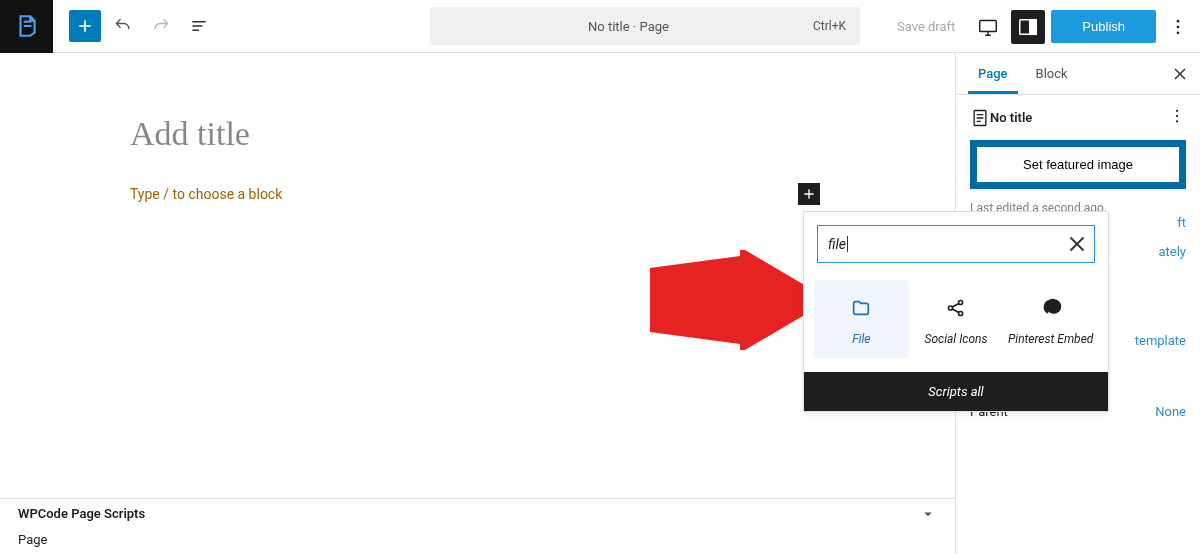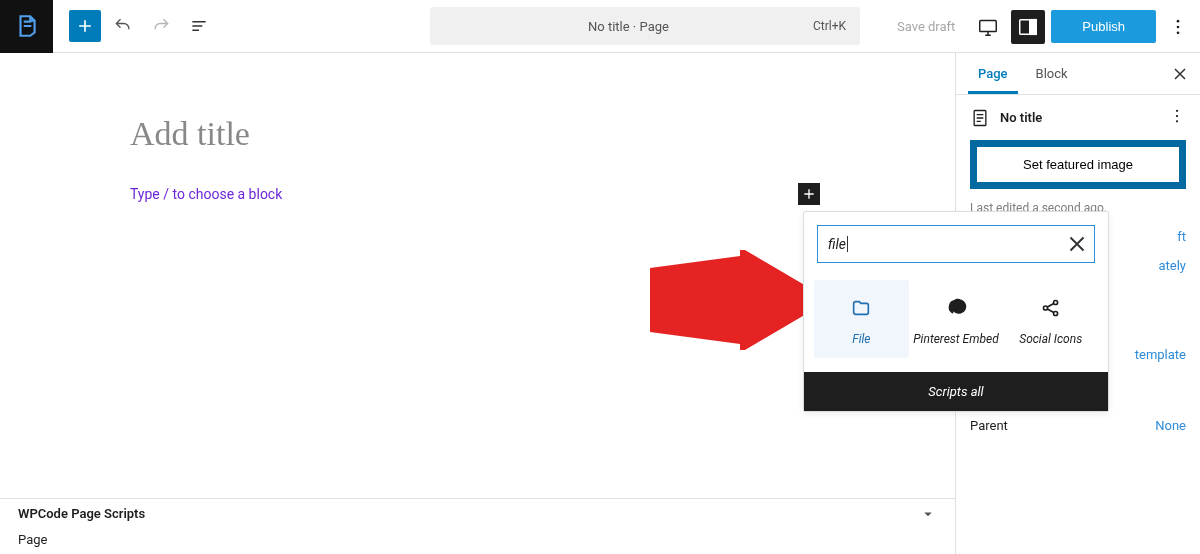--- a/index.html
+++ b/index.html
@@ -110,21 +110,21 @@
     font-family: Georgia, 'Times New Roman', serif;
   }
   .content-row {
     margin-top: 30px;
     display: flex;
     align-items: center;
     justify-content: space-between;
     padding-right: 135px;
   }
   .type-prompt {
-    color: #6d28d9;
+    color: #a16207;
     font-size: 14px;
   }
   .add-block-btn {
     width: 22px; height: 22px;
     background: #1e1e1e;
     display: flex; align-items: center; justify-content: center;
   }
   .add-block-btn svg { width: 16px; height: 16px; stroke: #fff; }
 
   
@@ -226,39 +226,38 @@
     position: absolute;
     right: 10px; top: 50%;
     transform: translateY(-50%);
     width: 20px; height: 20px;
     display: flex; align-items: center; justify-content: center;
     cursor: pointer;
   }
   .side-body { padding: 12px 14px; }
   .doc-summary {
     display: flex; align-items: center;
-    gap: 10px;
     margin-bottom: 12px;
   }
   .doc-summary .dicon {
     width: 20px; height: 20px;
     display: flex; align-items: center; justify-content: center;
   }
   .doc-summary .dtitle { font-weight: 600; flex: 1; }
   .feat-btn {
     display: block;
     width: 100%;
     border: 7px solid #0369a1;
     background: #fff;
     padding: 10px;
     text-align: center;
     font-size: 13px;
     margin-bottom: 12px;
   }
-  .last-edited { color: #808080; font-size: 12px; margin-bottom: 14px; }
+  .last-edited { color: #808080; font-size: 12px; }
   .peek-link {
     color: #2f8cd8;
     text-align: right;
     display: block;
     font-size: 13px;
     margin-bottom: 14px;
     margin-left: 150px;
     overflow: hidden;
     white-space: nowrap;
   }
@@ -395,39 +394,39 @@
     </span>
   </div>
   <div class="inserter-grid">
     <div class="block-opt active">
       <div class="bicon">
           <svg viewBox="0 0 24 24" fill="none" stroke="#1f6fb2" stroke-width="1.8">
             <path d="M4 7 a2 2 0 0 1 2 -2 h4 l2 2 h6 a2 2 0 0 1 2 2 v8 a2 2 0 0 1 -2 2 h-12 a2 2 0 0 1 -2 -2 z"></path>
           </svg>
         </div>
       <div class="blabel">File</div>
-    </div>
-    <div class="block-opt">
-      <div class="bicon">
-          <svg viewBox="0 0 24 24" fill="#1e1e1e">
-            <path d="M12 3 a8 8 0 0 0 -3 15.4 c0 -1 0 -2 .3 -3 l1.5 -6 s-.4 -.8 -.4 -2 c0 -1.8 1 -3 2.3 -3 1 0 1.6 .8 1.6 1.8 0 1 -.7 2.6 -1 4 -.3 1.2 .6 2.2 1.8 2.2 2.2 0 3.7 -2.8 3.7 -6 0 -2.6 -1.8 -4.5 -5 -4.5 -3.6 0 -5.8 2.6 -5.8 5.6 0 1 .3 1.8 .8 2.4 l-.5 1.8 c-.2 .6 -.6 .8 -1 .3 A8 8 0 1 0 12 3 z"></path>
-          </svg>
-        </div>
-      <div class="blabel">Pinterest Embed</div>
     </div>
     <div class="block-opt">
       <div class="bicon">
           <svg viewBox="0 0 24 24" fill="none" stroke="#1e1e1e" stroke-width="1.8">
             <circle cx="6" cy="12" r="2.2"></circle>
             <circle cx="17" cy="6" r="2.2"></circle>
             <circle cx="17" cy="18" r="2.2"></circle>
             <path d="M8 11 L15 7 M8 13 L15 17"></path>
           </svg>
         </div>
       <div class="blabel">Social Icons</div>
+    </div>
+    <div class="block-opt">
+      <div class="bicon">
+          <svg viewBox="0 0 24 24" fill="#1e1e1e">
+            <path d="M12 3 a8 8 0 0 0 -3 15.4 c0 -1 0 -2 .3 -3 l1.5 -6 s-.4 -.8 -.4 -2 c0 -1.8 1 -3 2.3 -3 1 0 1.6 .8 1.6 1.8 0 1 -.7 2.6 -1 4 -.3 1.2 .6 2.2 1.8 2.2 2.2 0 3.7 -2.8 3.7 -6 0 -2.6 -1.8 -4.5 -5 -4.5 -3.6 0 -5.8 2.6 -5.8 5.6 0 1 .3 1.8 .8 2.4 l-.5 1.8 c-.2 .6 -.6 .8 -1 .3 A8 8 0 1 0 12 3 z"></path>
+          </svg>
+        </div>
+      <div class="blabel">Pinterest Embed</div>
     </div>
   </div>
   <div class="inserter-browse">Scripts all</div>
 </div>
 
 <div class="sidebar">
   <div class="side-tabs">
     <div class="side-tab active">Page</div>
     <div class="side-tab">Block</div>
     <span class="side-close">

